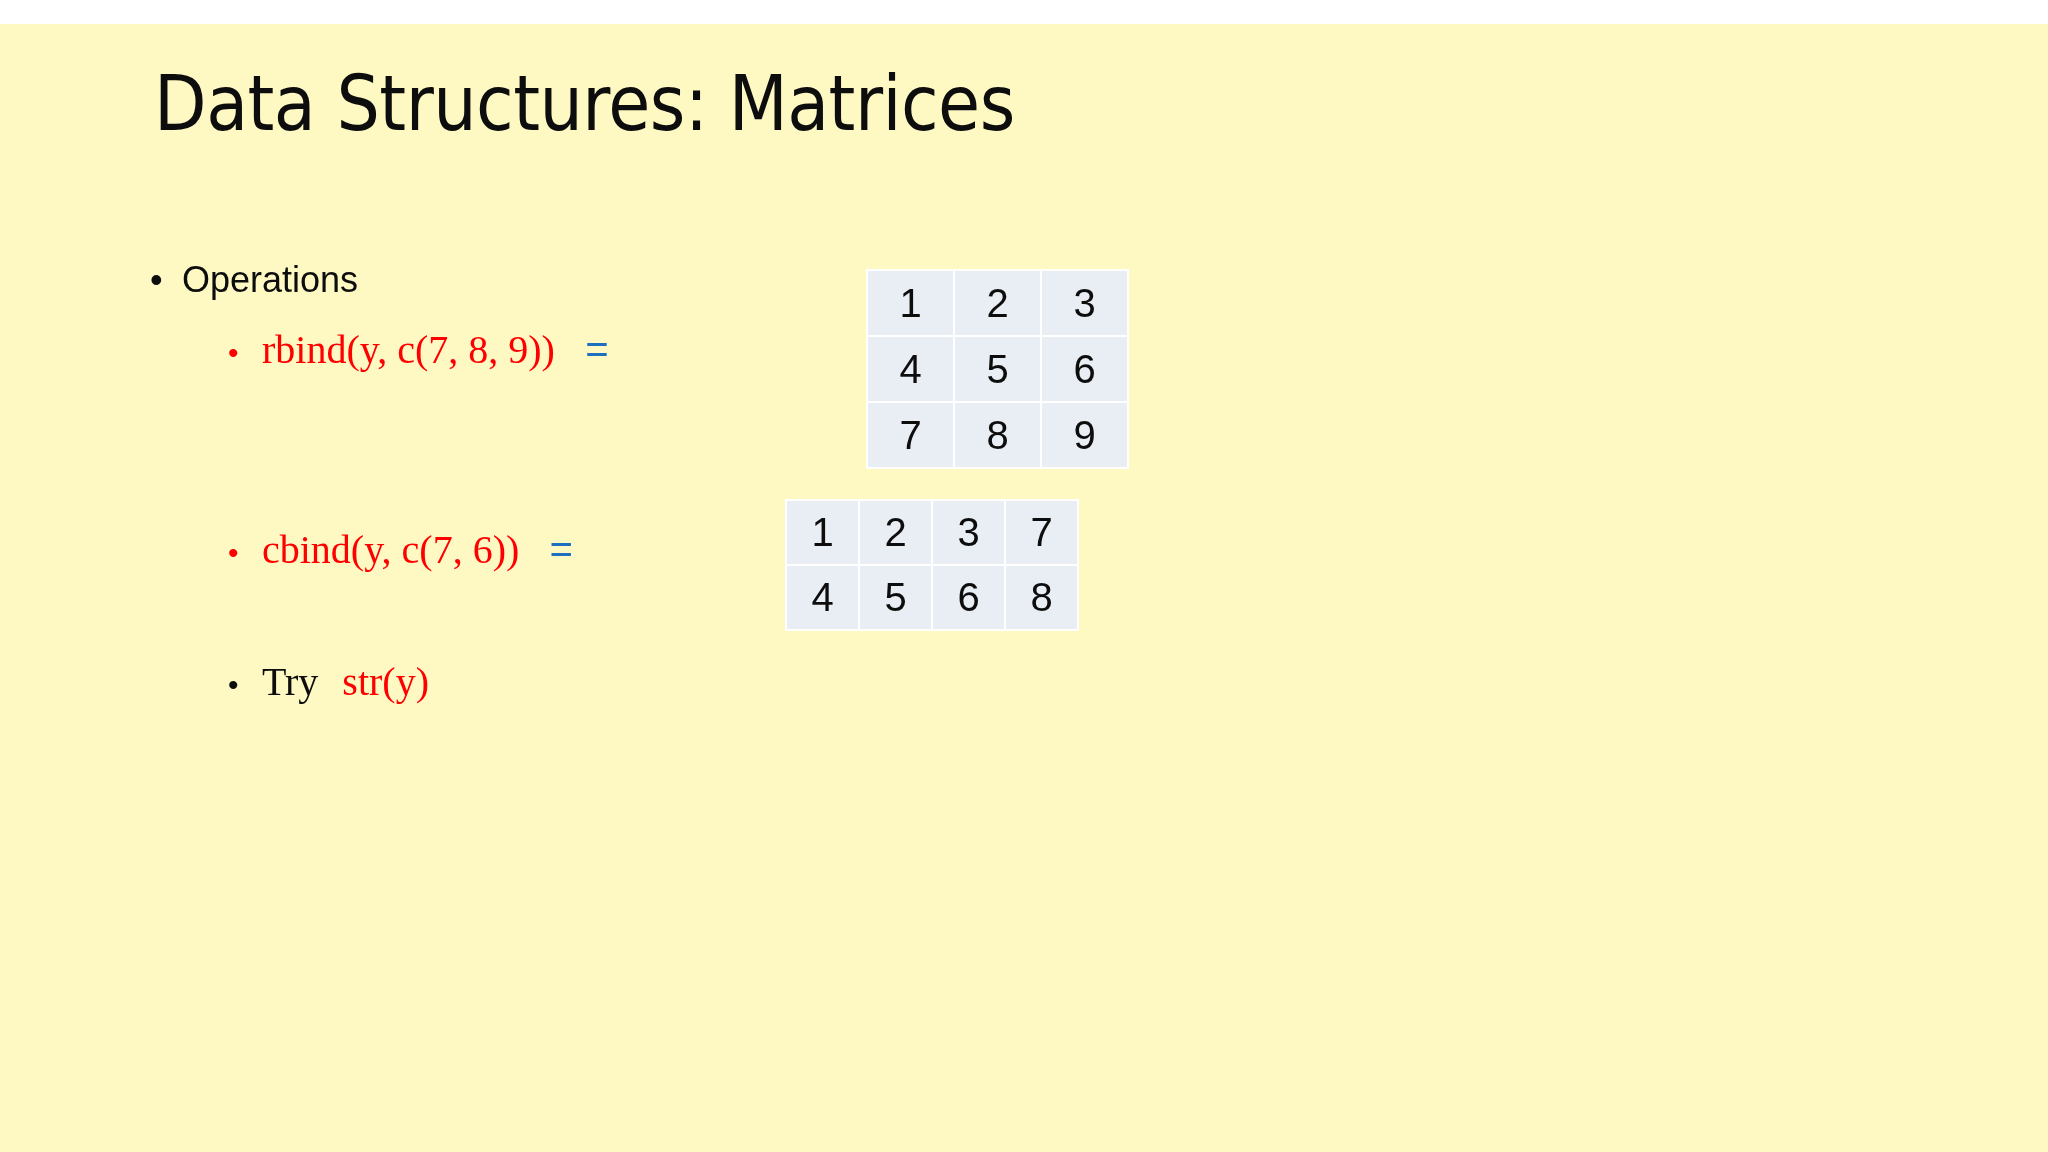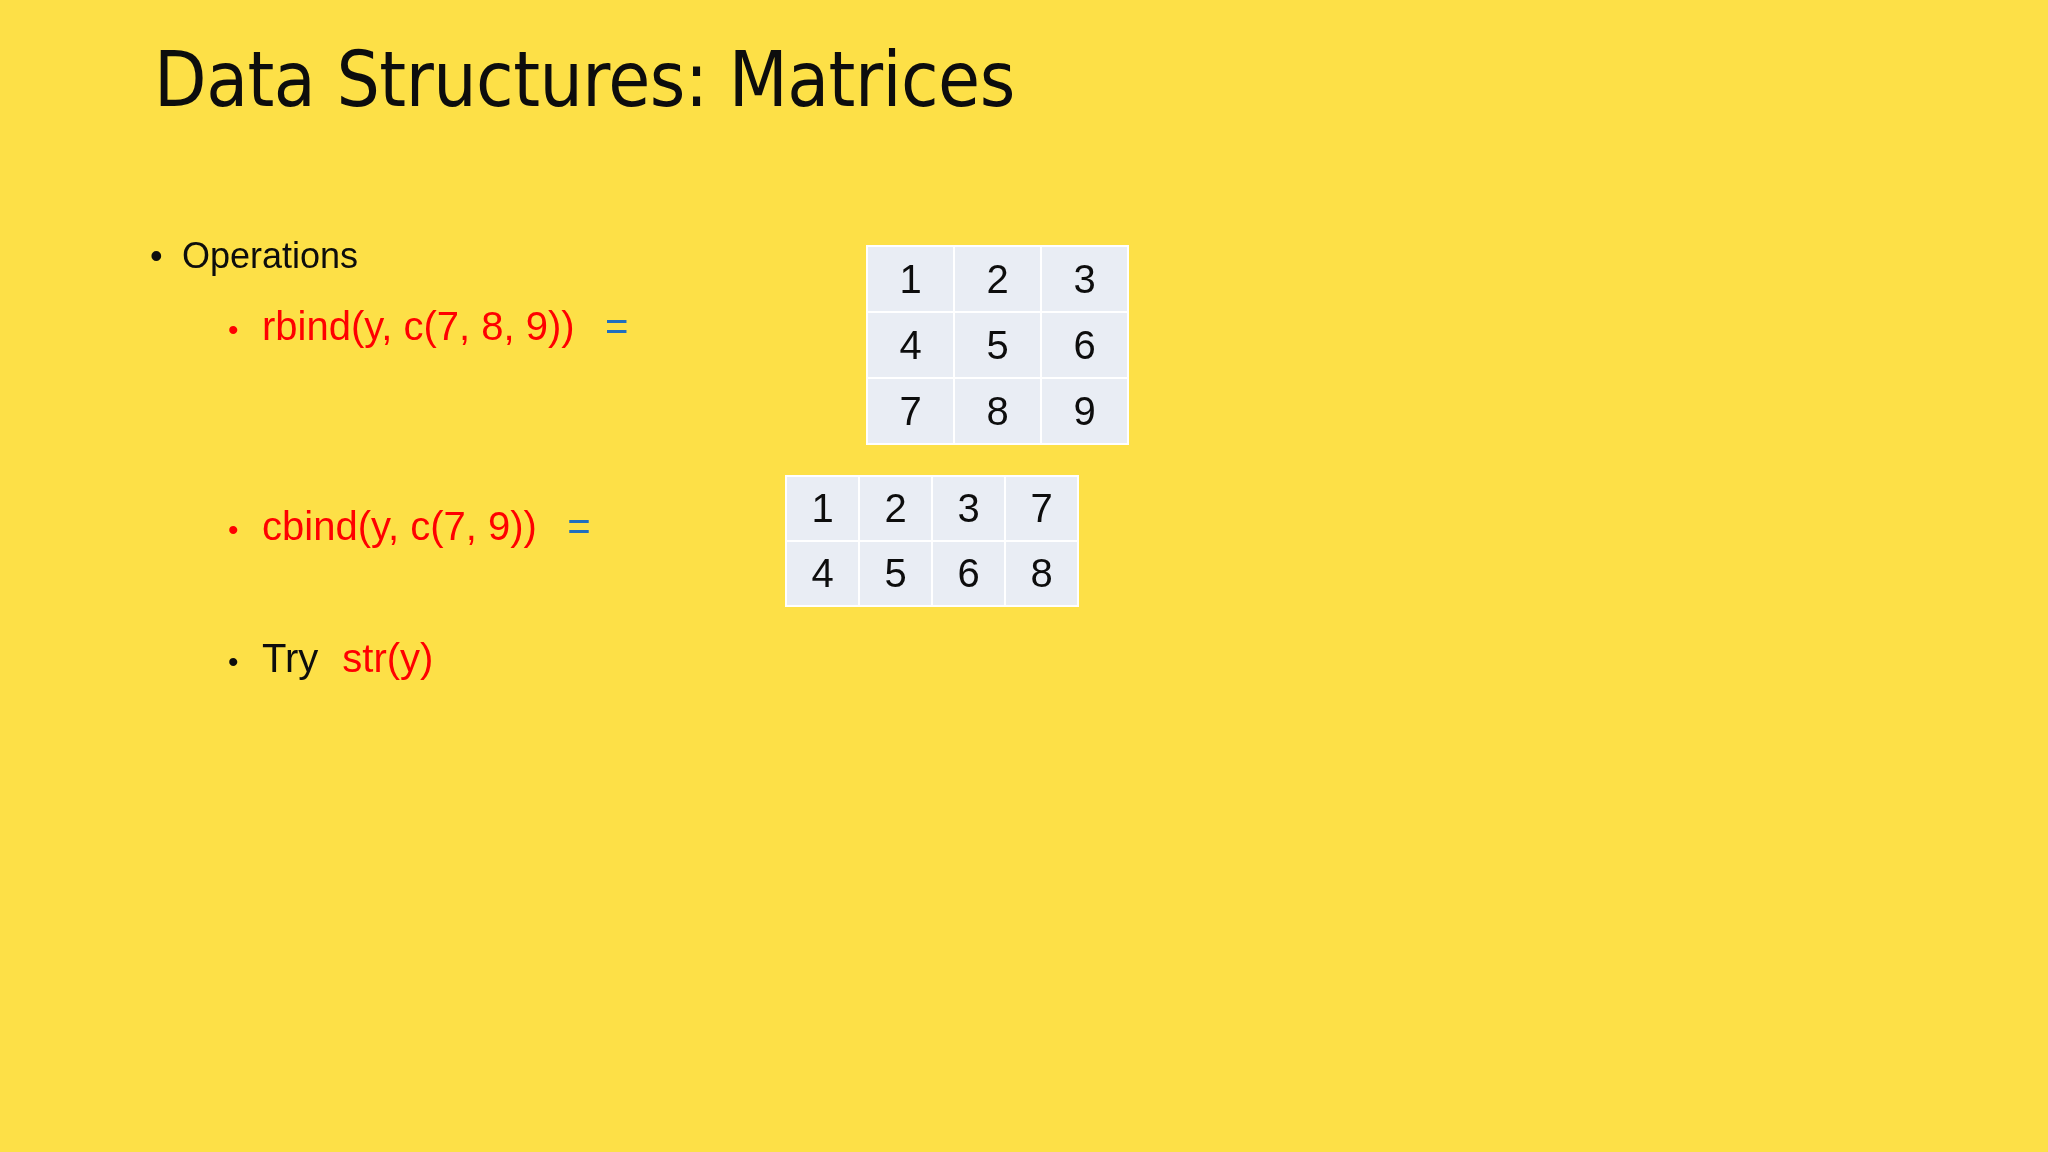--- a/index.html
+++ b/index.html
@@ -13,21 +13,22 @@
     position: relative;
     overflow: hidden;
     font-family: "Liberation Sans", sans-serif;
     -webkit-font-smoothing: antialiased;
   }
 
   
   .slide {
     position: absolute;
     inset: 0;
-    background: #fde047;
+    background: #fef9c3;
+    margin-top: 24px;
   }
 
   
   .slide-title {
     position: absolute;
     left: 154px;
     top: 34px;
     width: 1700px;
     font-family: "DejaVu Sans Condensed", "Liberation Sans", sans-serif;
     font-size: 76px;
@@ -81,21 +82,21 @@
   .bullet-l2 .dot {
     width: 34px;
     flex: 0 0 34px;
     font-size: 30px;
     line-height: 52px;
   }
   .bullet-l2 .dot.red { color: #ff0000; }
   .bullet-l2 .dot.black { color: #0d0d0d; }
 
   .code {
-    font-family: Liberation Sans, sans-serif;
+    font-family: Liberation Serif, serif;
     font-size: 40px;
     line-height: 52px;
     letter-spacing: 0px;
   }
   .code.red   { color: #ff0000; }
   .code.black { color: #0d0d0d; }
 
   .eq {
     font-family: "Liberation Mono", "DejaVu Sans Mono", monospace;
     font-size: 40px;
@@ -157,21 +158,21 @@
     </div>
 
     <div class="bullet-l2" style="top:300px;">
       <span class="dot red">•</span>
       <span class="code red">rbind(y, c(7, 8, 9))</span>
       <span class="eq">=</span>
     </div>
 
     <div class="bullet-l2" style="top:500px;">
       <span class="dot red">•</span>
-      <span class="code red">cbind(y, c(7, 9))</span>
+      <span class="code red">cbind(y, c(7, 6))</span>
       <span class="eq">=</span>
     </div>
 
     <div class="bullet-l2" style="top:632px;">
       <span class="dot black">•</span>
       <span class="code black">Try</span>
       <span class="code red" style="margin-left:24px;">str(y)</span>
     </div>
 
     <table class="matrix" id="matrix-rbind">

